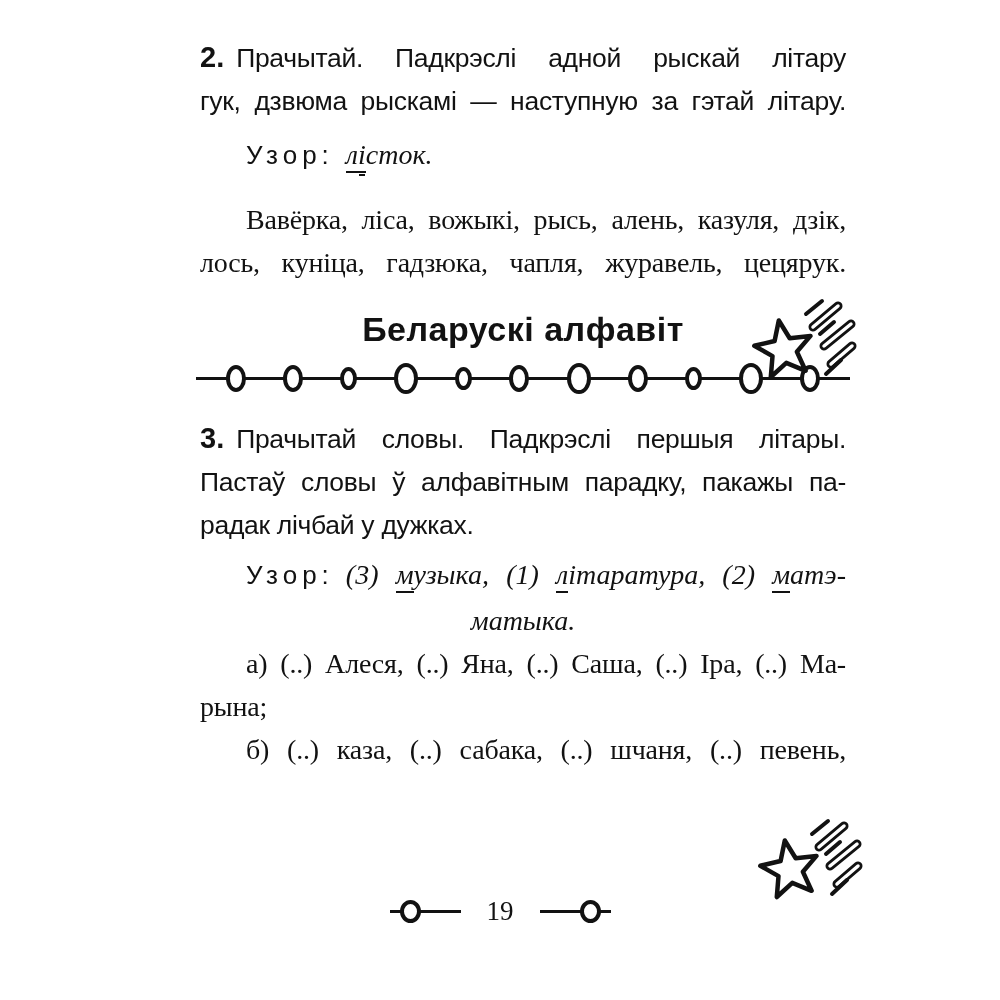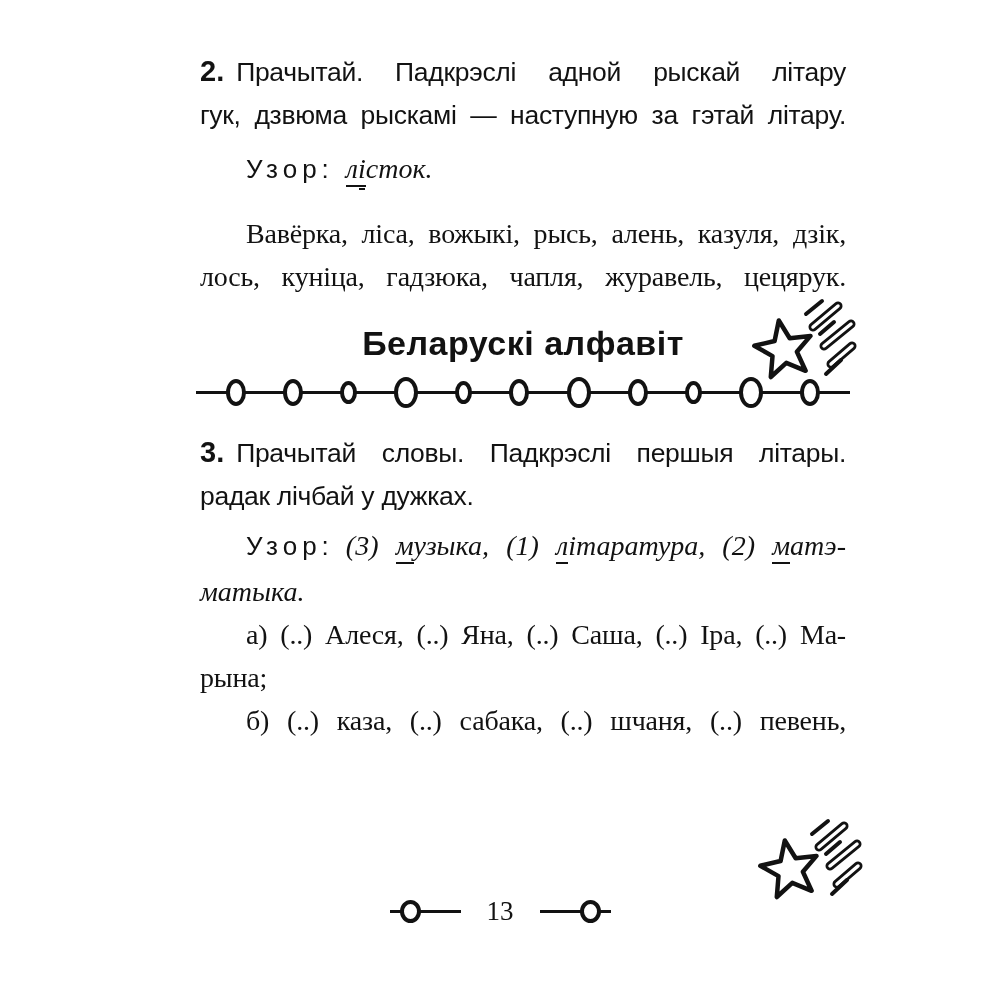--- a/index.html
+++ b/index.html
@@ -6,21 +6,21 @@
   body {
     width: 1000px; height: 1000px;
     background: #ffffff;
     color: #121212;
     font-family: "Liberation Sans", sans-serif;
     position: relative;
     overflow: hidden;
   }
   .content {
     position: absolute;
-    left: 200px; top: 50px;
+    left: 200px; top: 36px;
     width: 646px;
   }
   
   .sline {
     font-size: 26.5px;
     line-height: 43px;
     letter-spacing: -0.3px;
   }
   .jl { text-align: justify; text-align-last: justify; }
   .ll { text-align: left; }
@@ -41,20 +41,21 @@
   .uzorline { margin-top: 12px; line-height: 40px; }
   .uzor-label {
     font-size: 26px;
     letter-spacing: 5px;
     margin-right: 12px;
   }
   .ex-italic {
     font-family: "Liberation Serif", serif;
     font-style: italic;
     font-size: 28px;
+    text-align: center;
   }
   .su { border-bottom: 2px solid #121212; padding-bottom: 1px; }
   .du { position: relative; border-bottom: 2px solid #121212; padding-bottom: 1px; }
   .du::after {
     content: "";
     position: absolute;
     left: 1px; right: 1px; bottom: -5px;
     border-bottom: 2px solid #121212;
   }
   .words { margin-top: 19px; }
@@ -152,20 +153,21 @@
       <div class="bead s"></div>
       <div class="bead l"></div>
       <div class="bead m"></div>
     </div>
   </div>
 
   <div class="task3">
     <div class="sline jl">
       <span class="tasknum">3.</span><span>Прачытай словы. Падкрэслі першыя літары.</span>
     </div>
+    <div class="sline jl">Пастаў словы ў алфавітным парадку, пакажы па-</div>
     <div class="sline ll">радак лічбай у дужках.</div>
 
     <div class="uzorline uzor3 jl indent">
       <span class="uzor-label">Узор:</span><span class="ex-italic"><span>(3) </span><span class="su">м</span><span>узыка, (1) </span><span class="su">л</span><span>ітаратура, (2) </span><span class="su">м</span><span>атэ-</span></span>
     </div>
     <div class="ex-italic ll" style="line-height:43px;">матыка.</div>
 
     <div class="item">
       <div class="serifline jl indent">а) (..) Алеся, (..) Яна, (..) Саша, (..) Іра, (..) Ма-</div>
       <div class="serifline ll">рына;</div>
@@ -206,19 +208,19 @@
   </g>
   <path d="M32.8 22.5 L43.7 40.3 L64.5 37.9 L50.9 53.8 L59.6 72.8 L40.3 64.8 L24.8 79 L26.5 58.1 L8.3 47.8 L28.6 43 Z" fill="#ffffff" stroke="#121212" stroke-width="4.5" stroke-linejoin="round"></path>
 </svg>
 
 <div class="footer">
   <div class="fgroup">
     <div class="fline fl-s"></div>
     <div class="fcircle"></div>
     <div class="fline fl-l"></div>
   </div>
-  <div class="fnum">13</div>
+  <div class="fnum">19</div>
   <div class="fgroup">
     <div class="fline fl-l"></div>
     <div class="fcircle"></div>
     <div class="fline fl-s"></div>
   </div>
 </div>
 
 </body></html>

